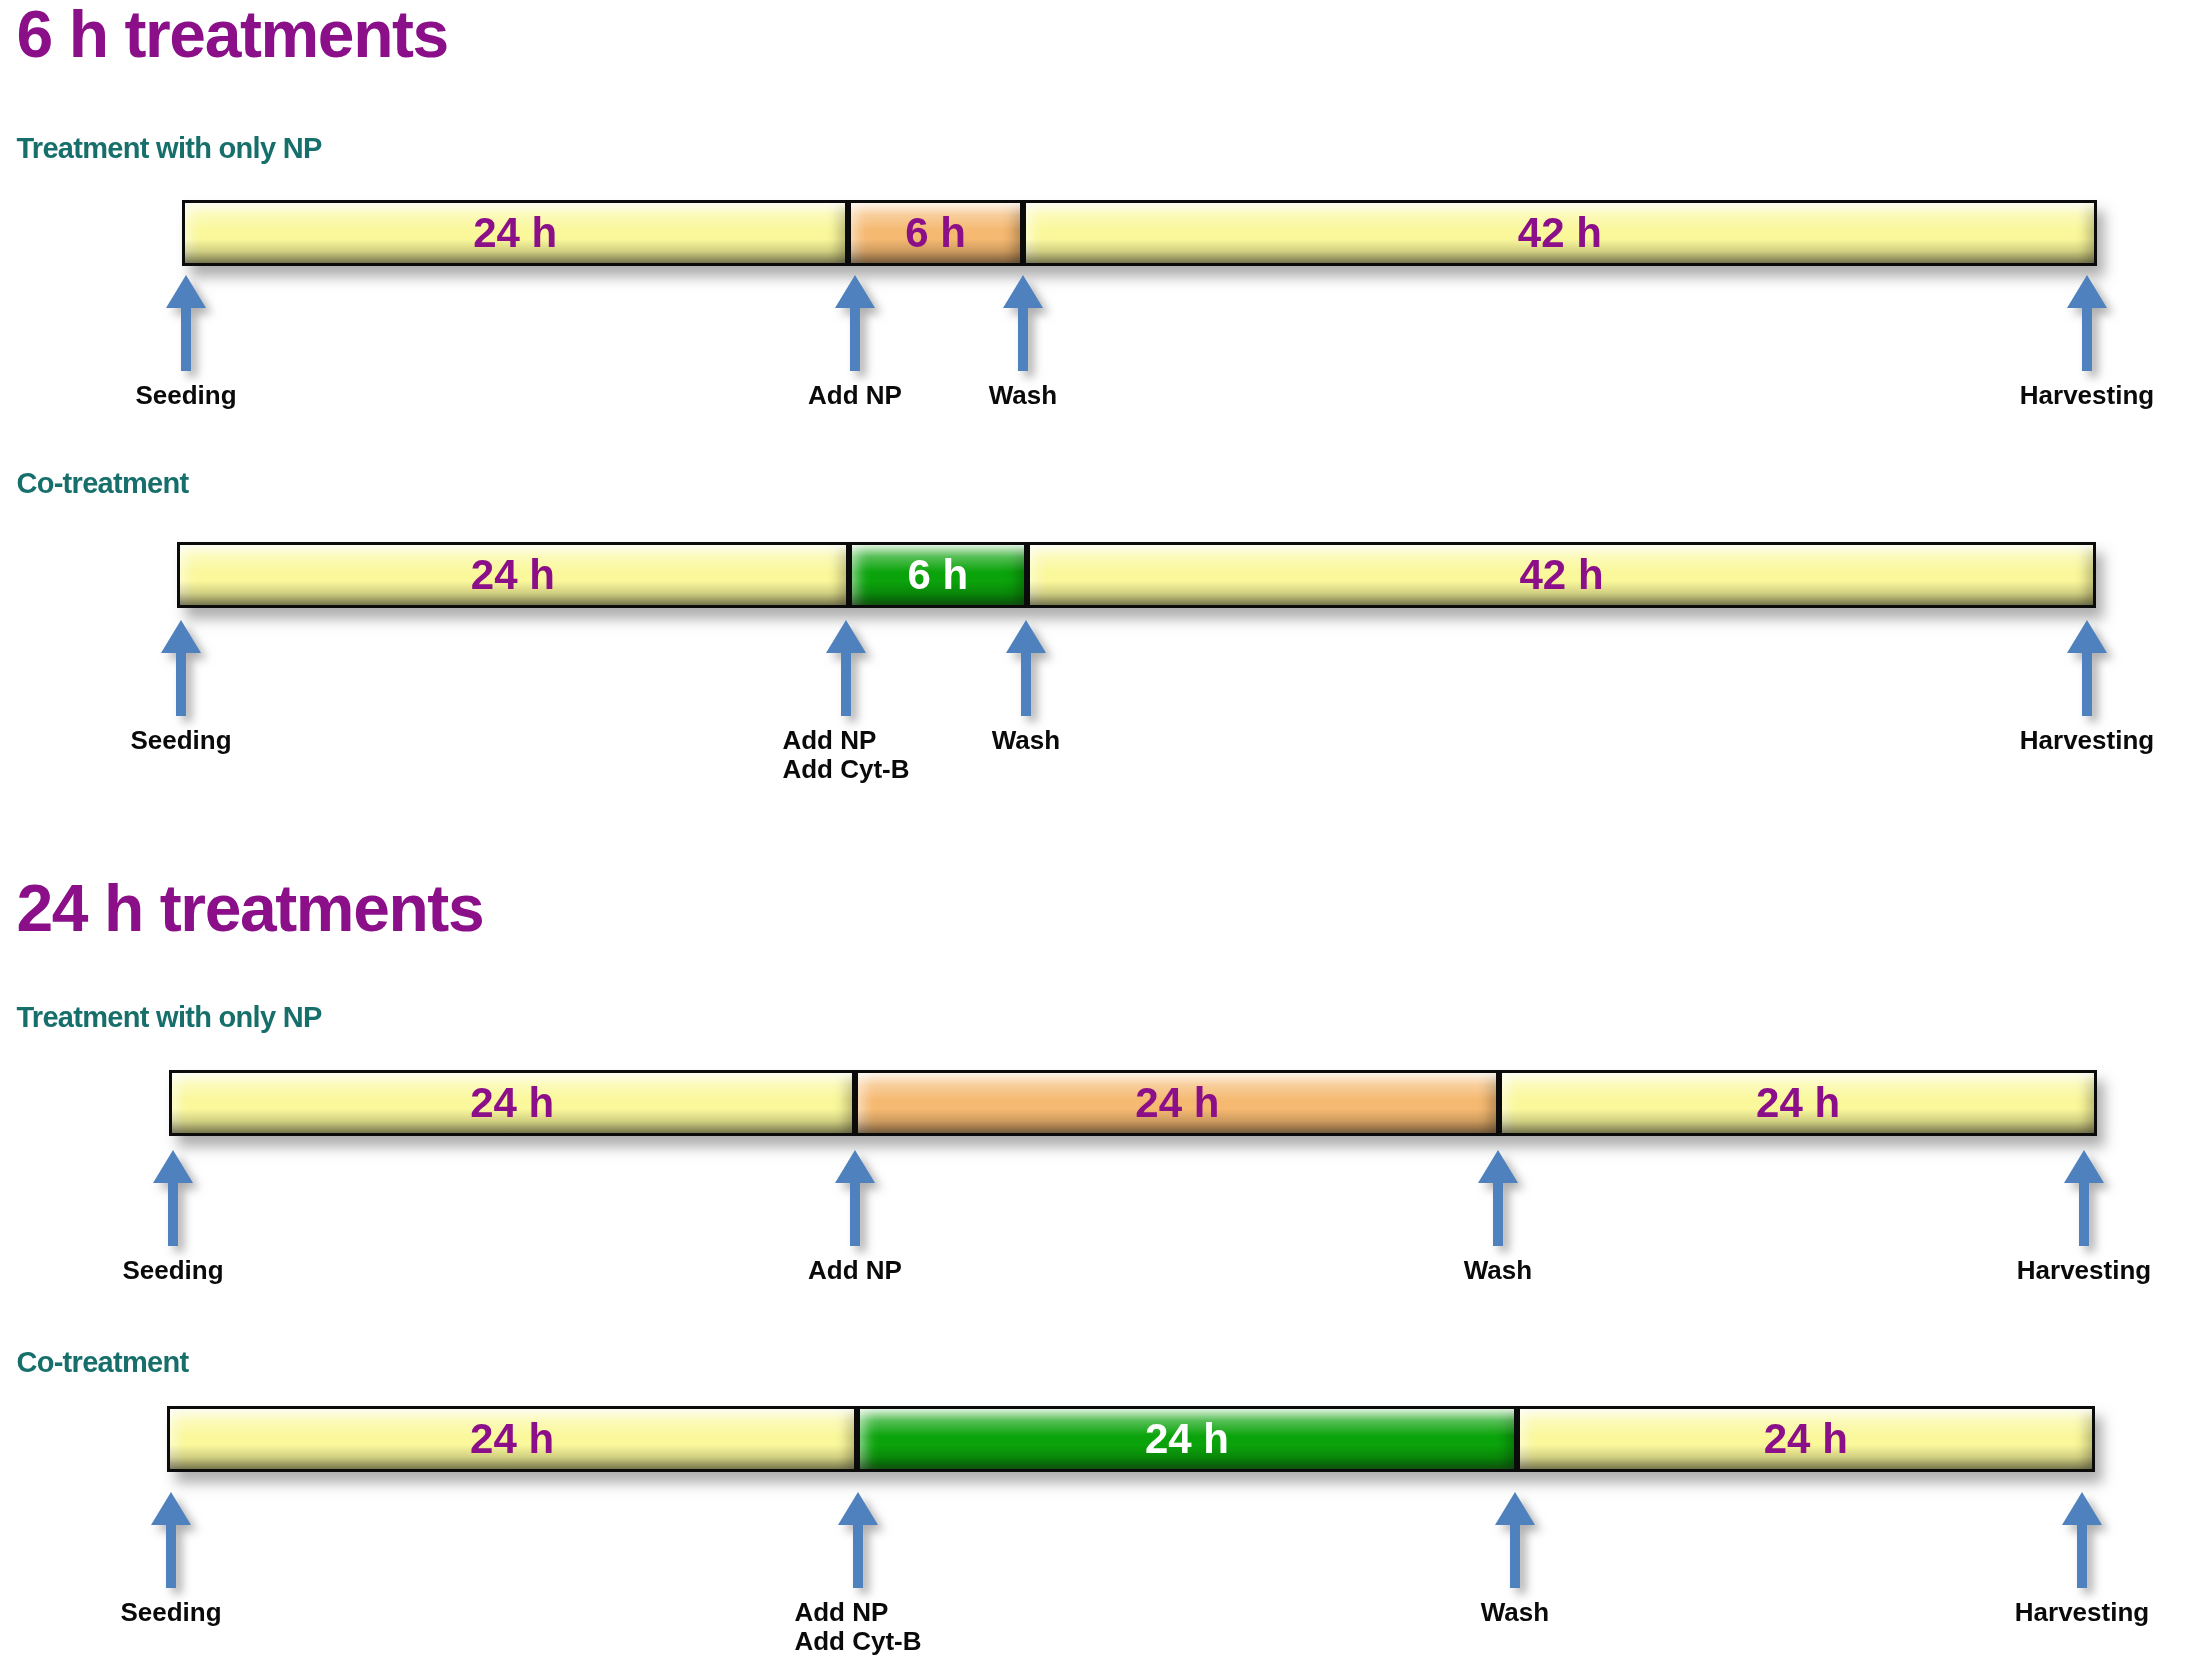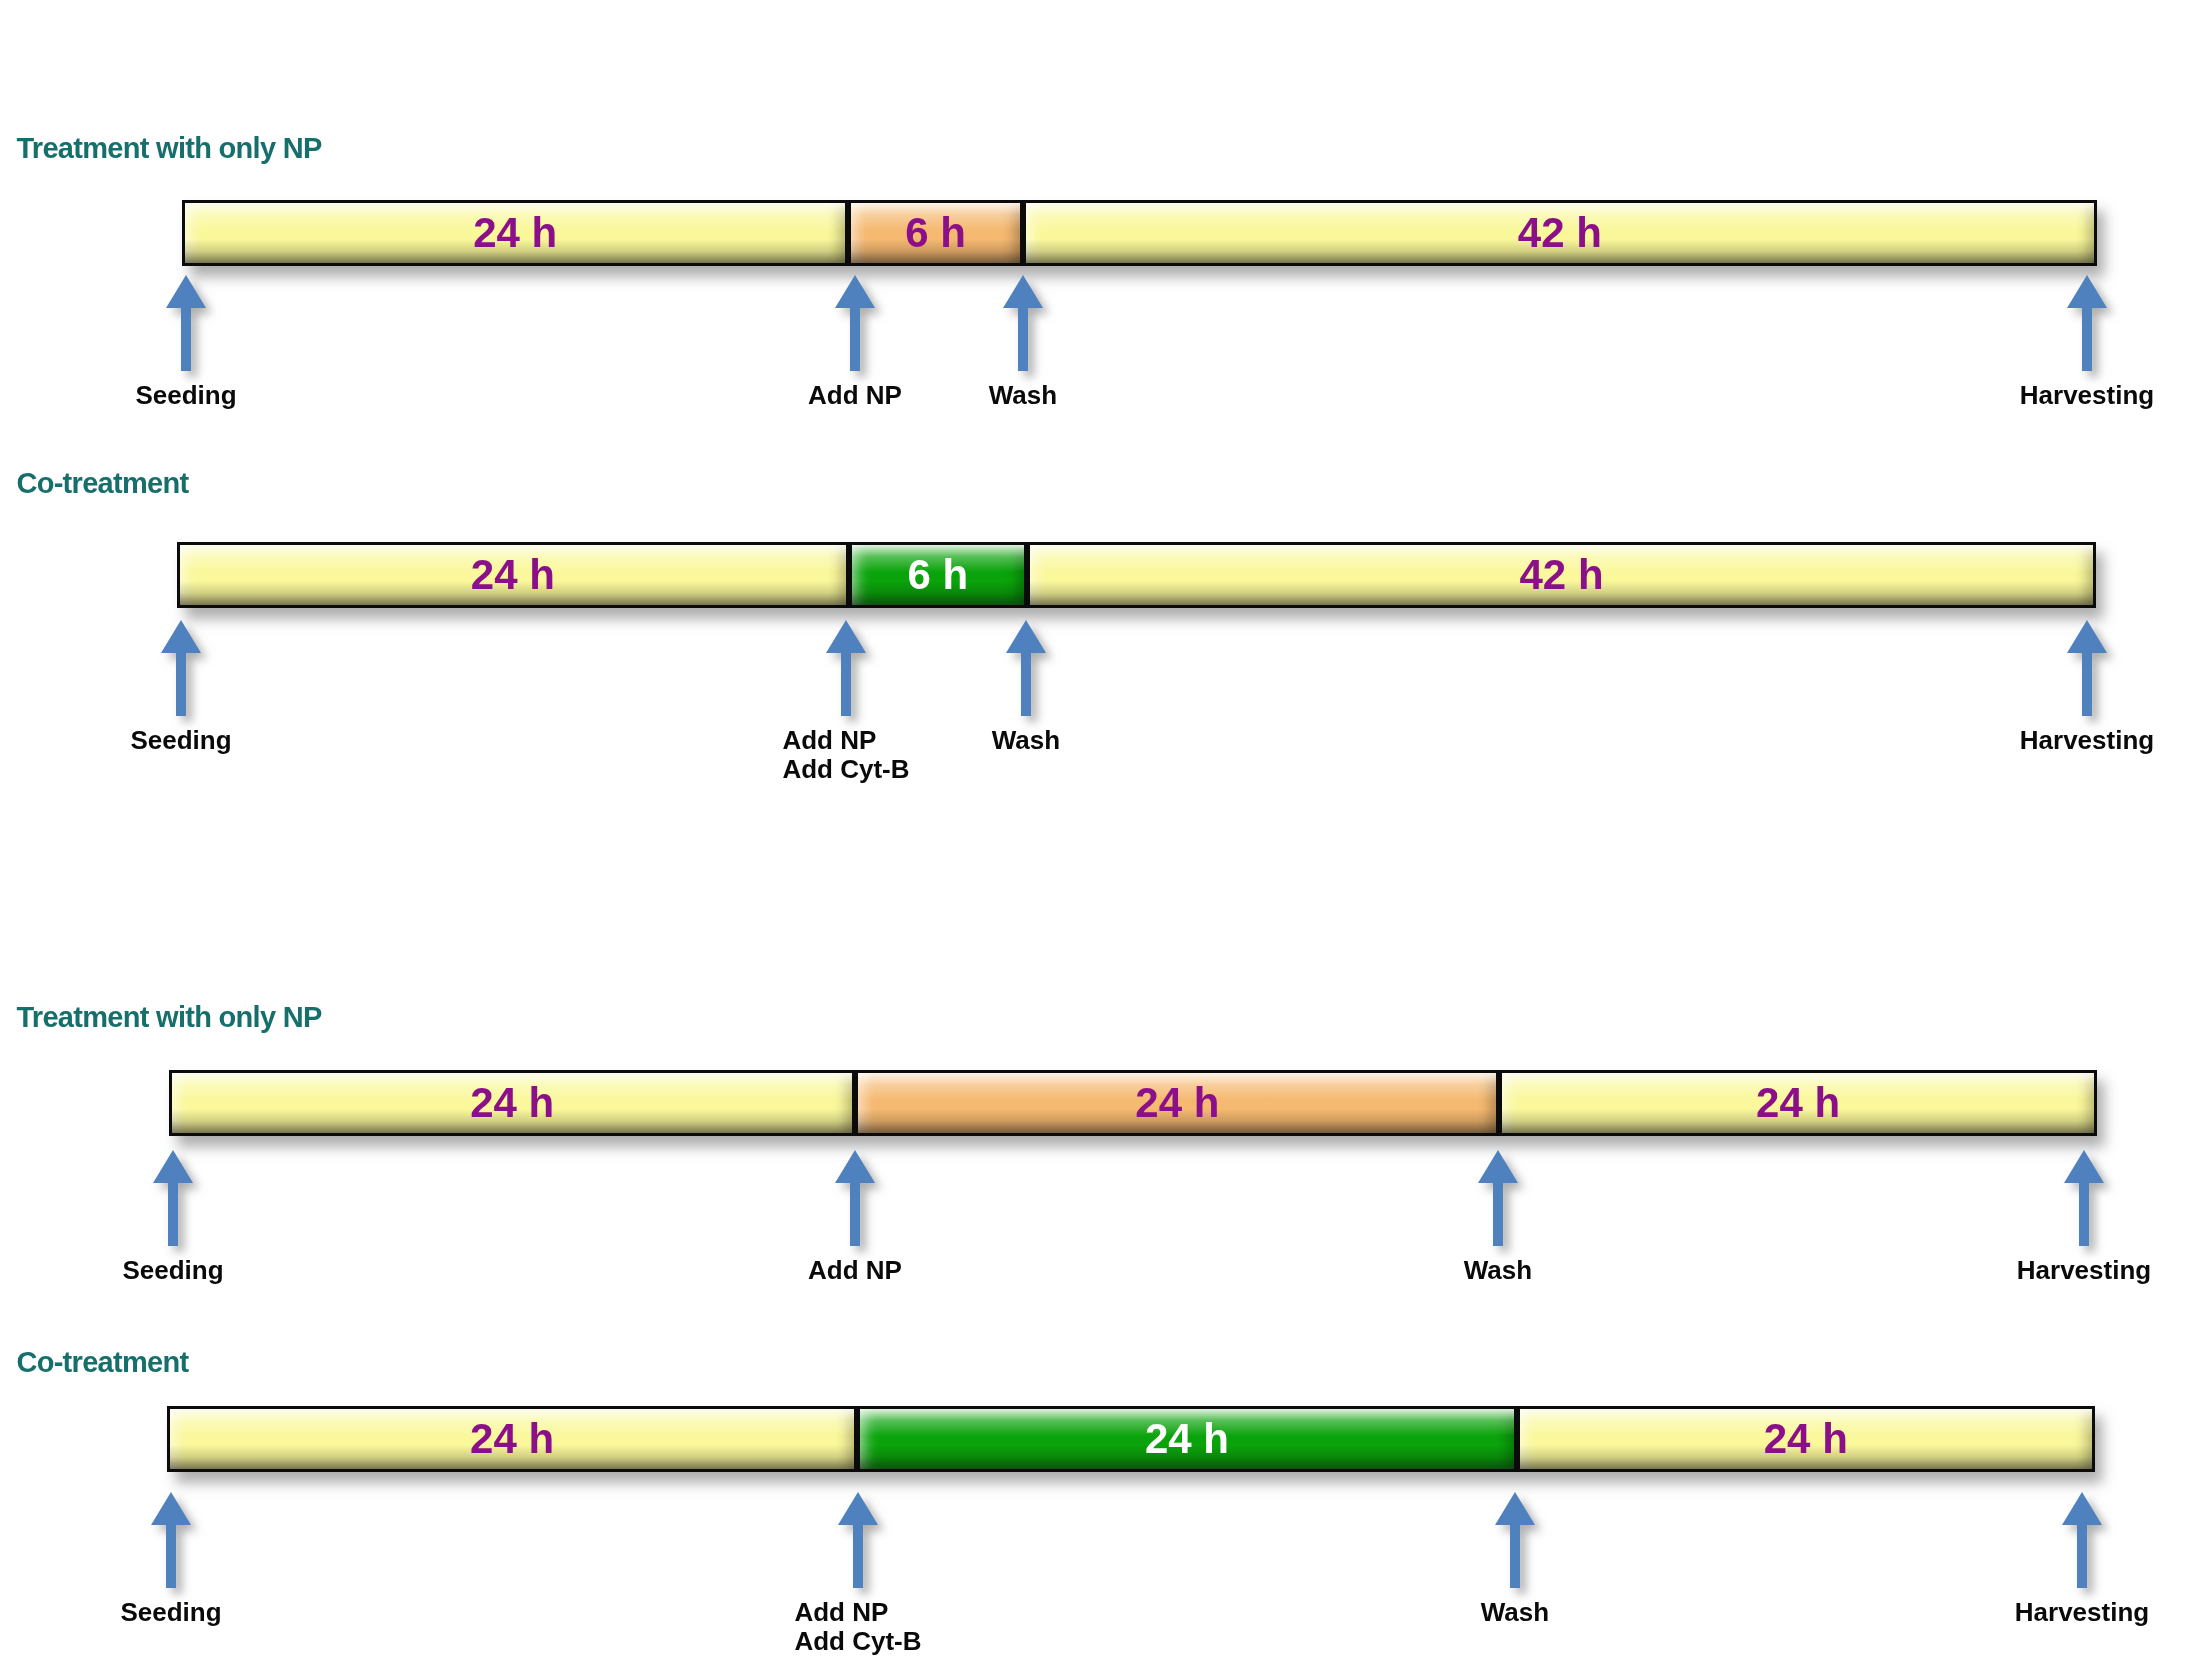--- a/index.html
+++ b/index.html
@@ -98,20 +98,21 @@
     white-space:nowrap;
   }
   .mlabel.multi{text-align:left;}
   .mlabel span{display:block;}
 </style>
 </head>
 <body>
 
 <div class="canvas">
 
+  <div class="section-title" style="left: 16.4px; top: 1.4px; color: rgb(138, 15, 136);">6 h treatments</div>
 
   <div class="subtitle" style="left: 16.4px; top: 134px; color: rgb(22, 111, 107);">Treatment with only NP</div>
   <div class="bar" style="left:182px;top:200px;width:1915px;">
     <div class="seg" style="width: 34.8%; background: rgb(250, 248, 155);">
       <div class="slabel" style="color: rgb(138, 15, 136);">24 h</div>
     </div>
     <div class="seg" style="width: 9.1%; background: rgb(245, 185, 113);">
       <div class="slabel" style="color: rgb(138, 15, 136);">6 h</div>
     </div>
     <div class="seg" style="width: 56.1%; background: rgb(250, 248, 155);">
@@ -198,20 +199,21 @@
   <div class="marker" style="left:2087px;top:620px;">
     <div class="arrow">
         <div class="head"></div>
         <div class="stem"></div>
       </div>
     <div class="mlabel">
         <span>Harvesting</span>
       </div>
   </div>
 
+  <div class="section-title" style="left: 16.4px; top: 875px; color: rgb(138, 15, 136);">24 h treatments</div>
 
   <div class="subtitle" style="left: 16.4px; top: 1003px; color: rgb(22, 111, 107);">Treatment with only NP</div>
   <div class="bar" style="left:169px;top:1070px;width:1928px;">
     <div class="seg" style="width: 35.6%; background: rgb(250, 248, 155);">
       <div class="slabel" style="color: rgb(138, 15, 136);">24 h</div>
     </div>
     <div class="seg" style="width: 33.4%; background: rgb(245, 185, 113);">
       <div class="slabel" style="color: rgb(138, 15, 136);">24 h</div>
     </div>
     <div class="seg" style="width: 31%; background: rgb(250, 248, 155);">

